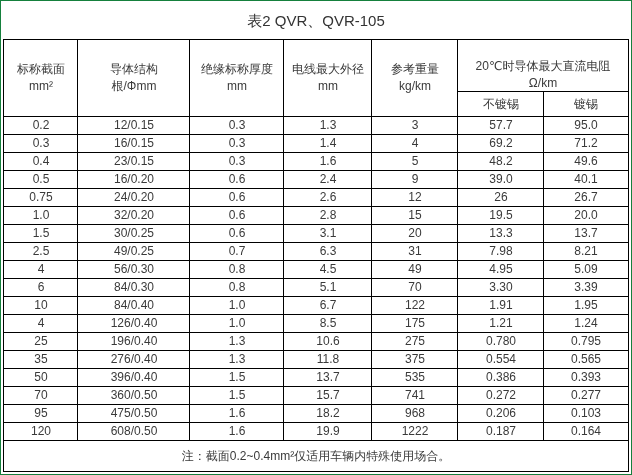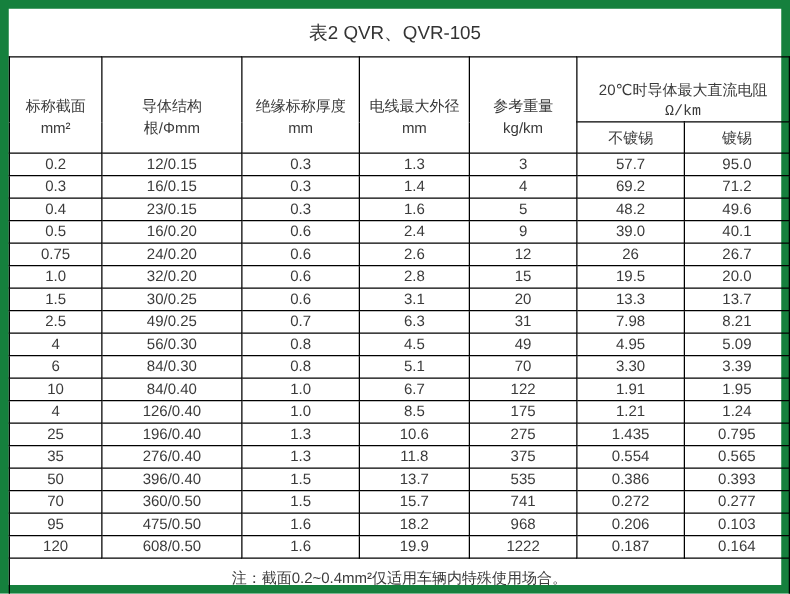--- a/index.html
+++ b/index.html
@@ -7,21 +7,21 @@
   body {
     width: 632px;
     height: 475px;
     font-family: "Liberation Sans", "DejaVu Sans", sans-serif;
     color: #3a3a3a;
     overflow: hidden;
   }
   .page {
     width: 632px;
     height: 475px;
-    border: 7px solid #15803d;
+    border: 1px solid #15803d;
     background: #ffffff;
     padding-top: 8px;
   }
   .doc-title {
     text-align: center;
     font-size: 15px;
     font-weight: 400;
     color: #333333;
     height: 28px;
     line-height: 24px;
@@ -41,26 +41,26 @@
     vertical-align: middle;
     padding: 0;
     line-height: 17px;
     overflow: hidden;
     white-space: nowrap;
   }
   .hdr-stack {
     height: 62px;
     display: flex;
     flex-direction: column;
-    justify-content: flex-end;
+    justify-content: center;
     padding: 3px 0 4px 0;
   }
   .group-hdr { height: 38px; }
   .group-hdr .g-label { display: block; line-height: 17px; padding-top: 18px; }
-  .group-hdr .g-unit  { display: block; line-height: 16px; font-family: Liberation Mono, monospace; }
+  .group-hdr .g-unit  { display: block; line-height: 16px; }
   tr.subhdr-row th { height: 25px; }
   tbody.data-body td { height: 18px; line-height: 17px; }
   td.note-cell {
     text-align: left;
     height: 31px;
     padding-left: 6px;
     line-height: 24px;
   }
 </style>
 </head>
@@ -229,21 +229,21 @@
           <td>175</td>
           <td>1.21</td>
           <td>1.24</td>
         </tr>
         <tr>
           <td>25</td>
           <td>196/0.40</td>
           <td>1.3</td>
           <td>10.6</td>
           <td>275</td>
-          <td>1.435</td>
+          <td>0.780</td>
           <td>0.795</td>
         </tr>
         <tr>
           <td>35</td>
           <td>276/0.40</td>
           <td>1.3</td>
           <td>11.8</td>
           <td>375</td>
           <td>0.554</td>
           <td>0.565</td>

